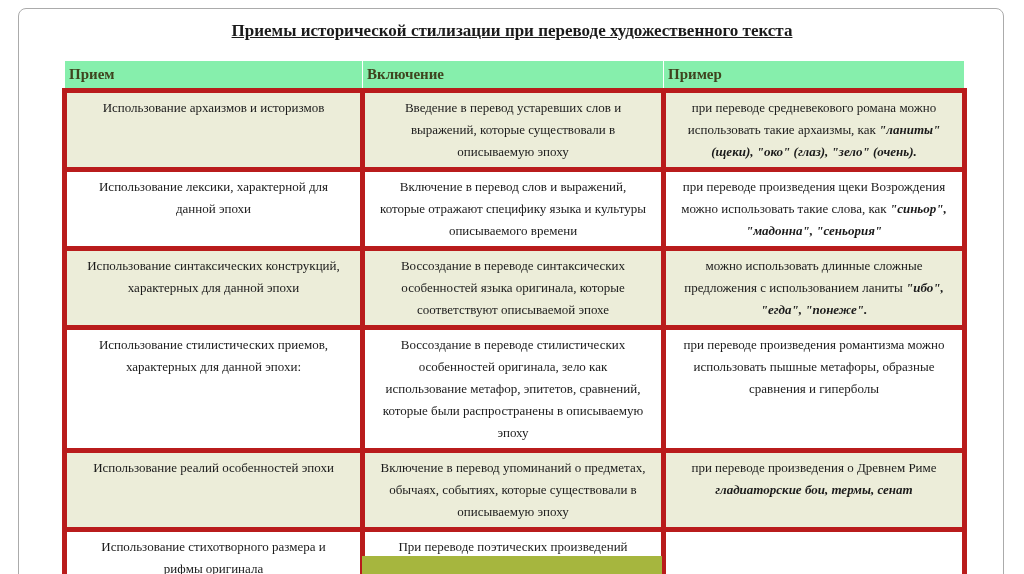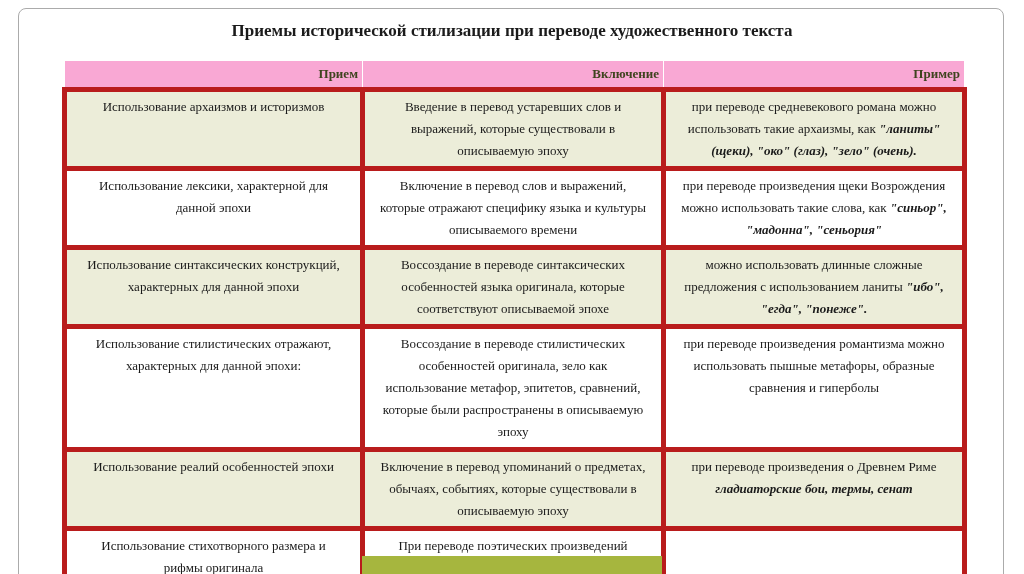--- a/index.html
+++ b/index.html
@@ -26,37 +26,38 @@
   }
   .slide-title {
     position: absolute;
     top: 21px;
     left: 0;
     width: 100%;
     text-align: center;
     font-size: 17px;
     font-weight: bold;
     color: #1b1b1b;
+    text-decoration: underline;
   }
   table.main-table {
     position: absolute;
     left: 62px;
     top: 60px;
     width: 900px;
     border-collapse: collapse;
     table-layout: fixed;
   }
   table.main-table th {
-    background: #f9a8d4;
+    background: #86efac;
     color: #3f441f;
-    font-size: 13px;
+    font-size: 15px;
     font-weight: bold;
     padding: 5px 4px;
     border: 1px solid #ffffff;
-    text-align: right;
+    text-align: left;
   }
   table.main-table td {
     font-size: 13px;
     color: #1a1a1a;
     text-align: center;
     vertical-align: top;
     padding: 4px 14px 4px;
     line-height: 22px;
     border: 5px solid #b91c1c;
     background: #ffffff;
@@ -107,21 +108,21 @@
         <td><span>Использование лексики, характерной для данной эпохи</span></td>
         <td><span>Включение в перевод слов и выражений, которые отражают специфику языка и культуры описываемого времени</span></td>
         <td><span>при переводе произведения щеки Возрождения можно использовать такие слова, как </span><span class="em">"синьор", "мадонна", "сеньория"</span></td>
       </tr>
       <tr class="alt">
         <td><span>Использование синтаксических конструкций, характерных для данной эпохи</span></td>
         <td><span>Воссоздание в переводе синтаксических особенностей языка оригинала, которые соответствуют описываемой эпохе</span></td>
         <td><span>можно использовать длинные сложные предложения с использованием ланиты </span><span class="em">"ибо", "егда", "понеже".</span></td>
       </tr>
       <tr>
-        <td><span>Использование стилистических отражают, характерных для данной эпохи:</span></td>
+        <td><span>Использование стилистических приемов, характерных для данной эпохи:</span></td>
         <td><span>Воссоздание в переводе стилистических особенностей оригинала, зело как использование метафор, эпитетов, сравнений, которые были распространены в описываемую эпоху</span></td>
         <td><span>при переводе произведения романтизма можно использовать пышные метафоры, образные сравнения и гиперболы</span></td>
       </tr>
       <tr class="alt">
         <td><span>Использование реалий особенностей эпохи</span></td>
         <td><span>Включение в перевод упоминаний о предметах, обычаях, событиях, которые существовали в описываемую эпоху</span></td>
         <td><span>при переводе произведения о Древнем Риме </span><span class="em">гладиаторские бои, термы, сенат</span></td>
       </tr>
       <tr>
         <td><span>Использование стихотворного размера и рифмы оригинала</span></td>

